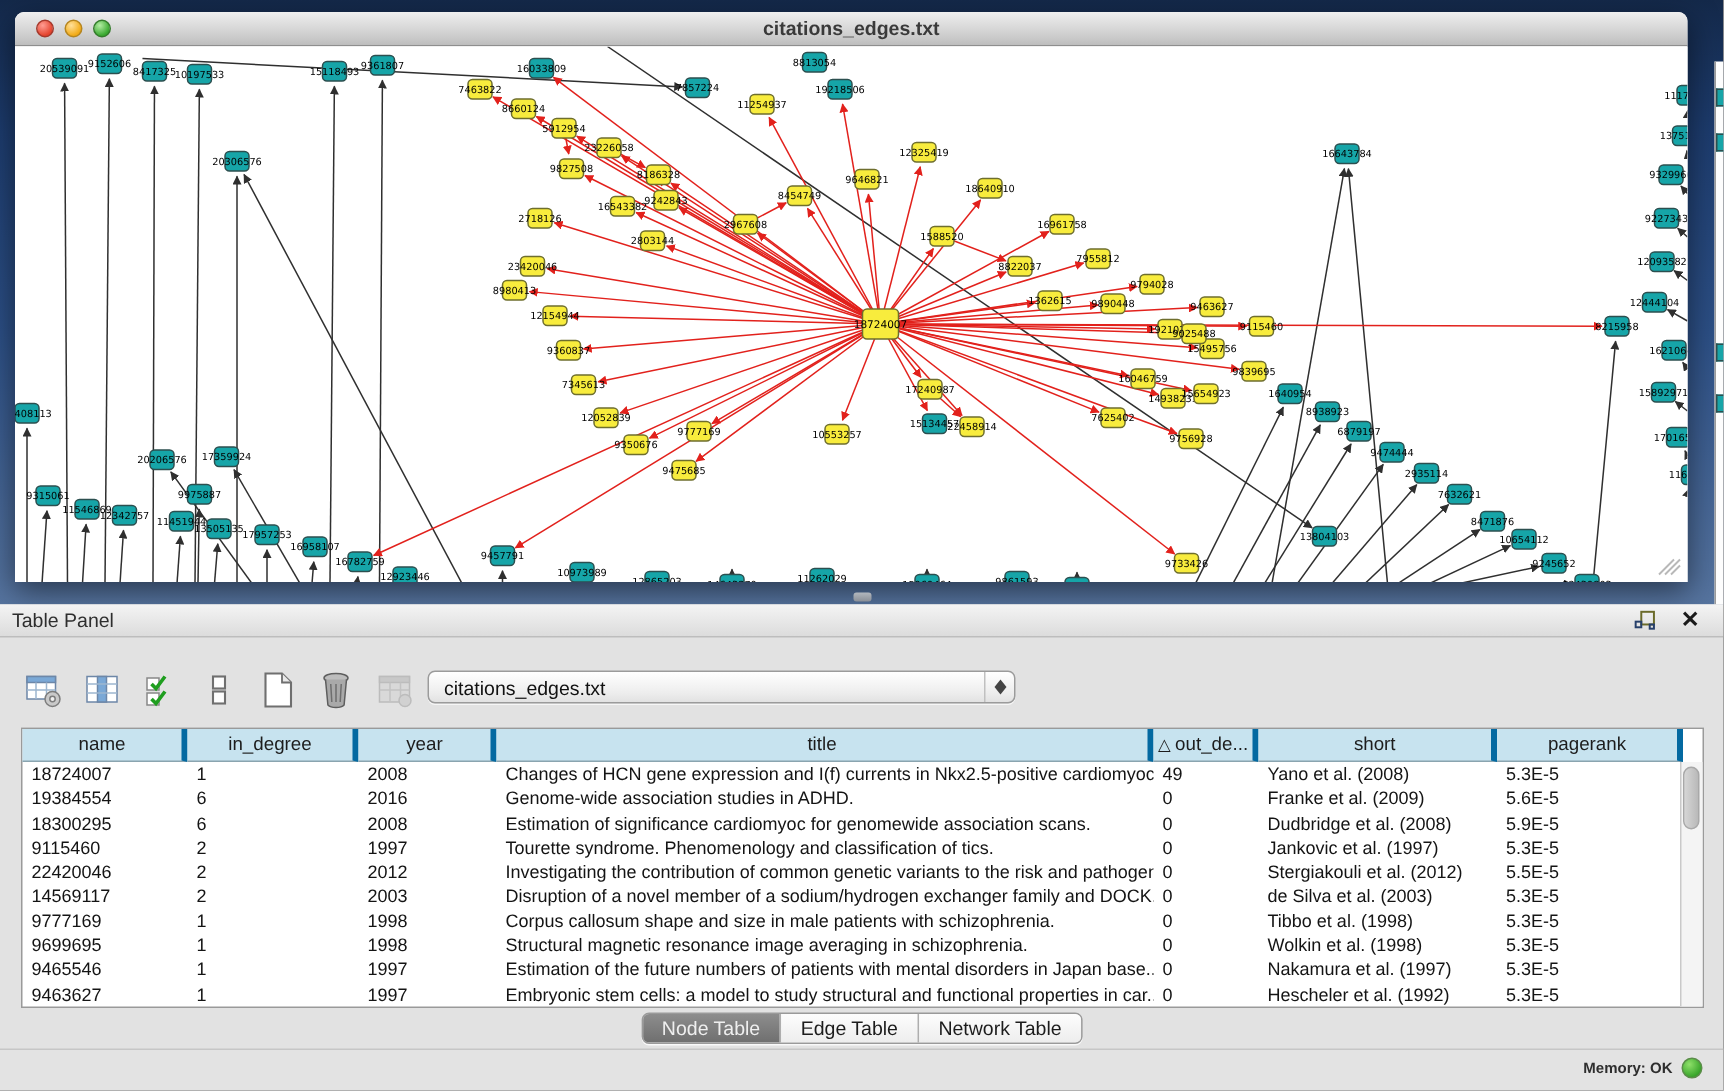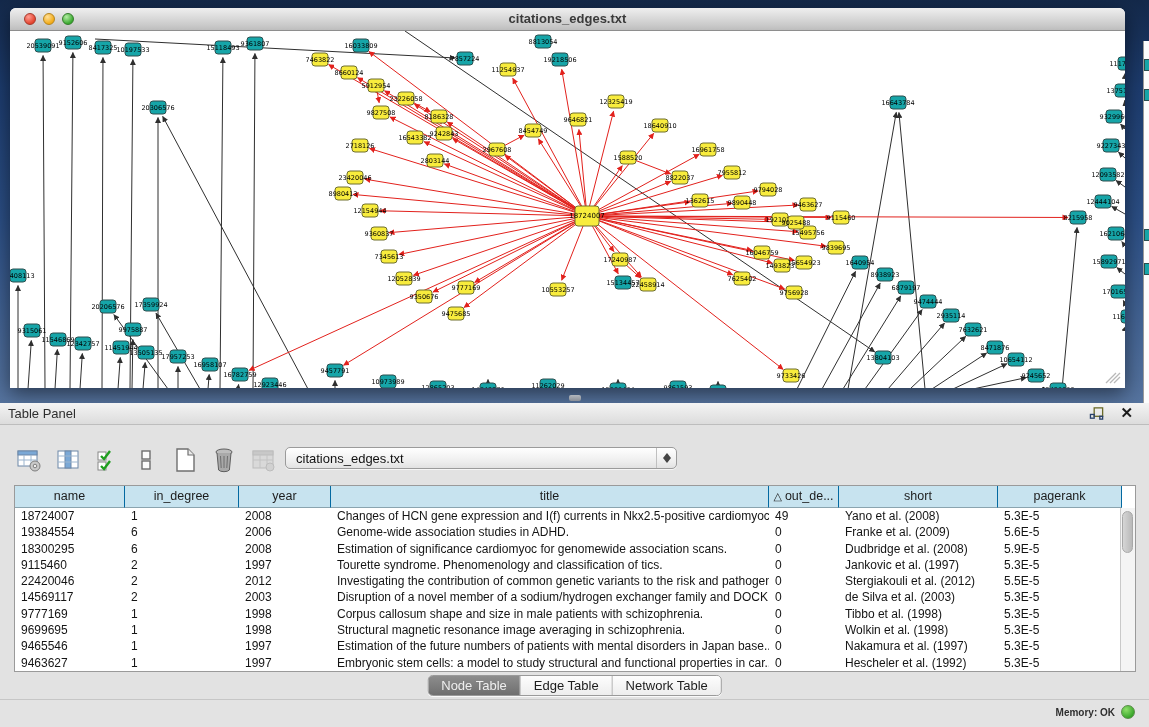--- a/index.html
+++ b/index.html
@@ -46,21 +46,21 @@
   .combo .val{position:absolute;left:10px;top:3px;font-size:13px;color:#111;}
   .combo .arrows{position:absolute;right:0;top:0;width:19px;height:100%;border-left:1px solid #c0c0c0;}
   .combo .up{position:absolute;left:6px;top:5px;width:0;height:0;
              border-left:4px solid transparent;border-right:4px solid transparent;border-bottom:5px solid #444;}
   .combo .dn{position:absolute;left:6px;bottom:5px;width:0;height:0;
              border-left:4px solid transparent;border-right:4px solid transparent;border-top:5px solid #444;}
   
   .table-wrap{position:absolute;left:14px;top:82px;width:1122px;height:187px;background:#fff;
               border:1px solid #9a9a9a;box-sizing:border-box;}
   .thead{display:flex;height:22px;}
-  .th{box-sizing:border-box;background:#c7e3ef;border-right:1px solid #0369a1;border-bottom:1px solid #8aa4af;
+  .th{box-sizing:border-box;background:#c7e3ef;border-right:4px solid #0369a1;border-bottom:1px solid #8aa4af;
       font-size:12.5px;color:#1c1c1c;text-align:center;line-height:21px;
       overflow:hidden;white-space:nowrap;}
   .th .sortglyph{font-size:11px;margin-right:3px;}
   .tbody{position:relative;}
   .tr{display:flex;height:16.3px;}
   .td{box-sizing:border-box;font-size:12px;color:#141414;line-height:16px;
       padding-left:6px;overflow:hidden;white-space:nowrap;}
   .vscroll{position:absolute;right:0;top:22px;bottom:0;width:14px;background:#f4f4f4;
            border-left:1px solid #c9c9c9;}
   .vthumb{position:absolute;left:1px;top:3px;width:11px;height:42px;border-radius:6px;
@@ -739,21 +739,21 @@
             <div class="td" style="width: 114px;">1</div>
             <div class="td" style="width: 92px;">2008</div>
             <div class="td" style="width: 438px;">Changes of HCN gene expression and I(f) currents in Nkx2.5-positive cardiomyoc...</div>
             <div class="td" style="width: 70px;">49</div>
             <div class="td" style="width: 159px;">Yano et al. (2008)</div>
             <div class="td" style="width: 124px;">5.3E-5</div>
           </div>
           <div class="tr">
             <div class="td" style="width: 110px;">19384554</div>
             <div class="td" style="width: 114px;">6</div>
-            <div class="td" style="width: 92px;">2006</div>
+            <div class="td" style="width: 92px;">2016</div>
             <div class="td" style="width: 438px;">Genome-wide association studies in ADHD.</div>
             <div class="td" style="width: 70px;">0</div>
             <div class="td" style="width: 159px;">Franke et al. (2009)</div>
             <div class="td" style="width: 124px;">5.6E-5</div>
           </div>
           <div class="tr">
             <div class="td" style="width: 110px;">18300295</div>
             <div class="td" style="width: 114px;">6</div>
             <div class="td" style="width: 92px;">2008</div>
             <div class="td" style="width: 438px;">Estimation of significance cardiomyoc for genomewide association scans.</div>

